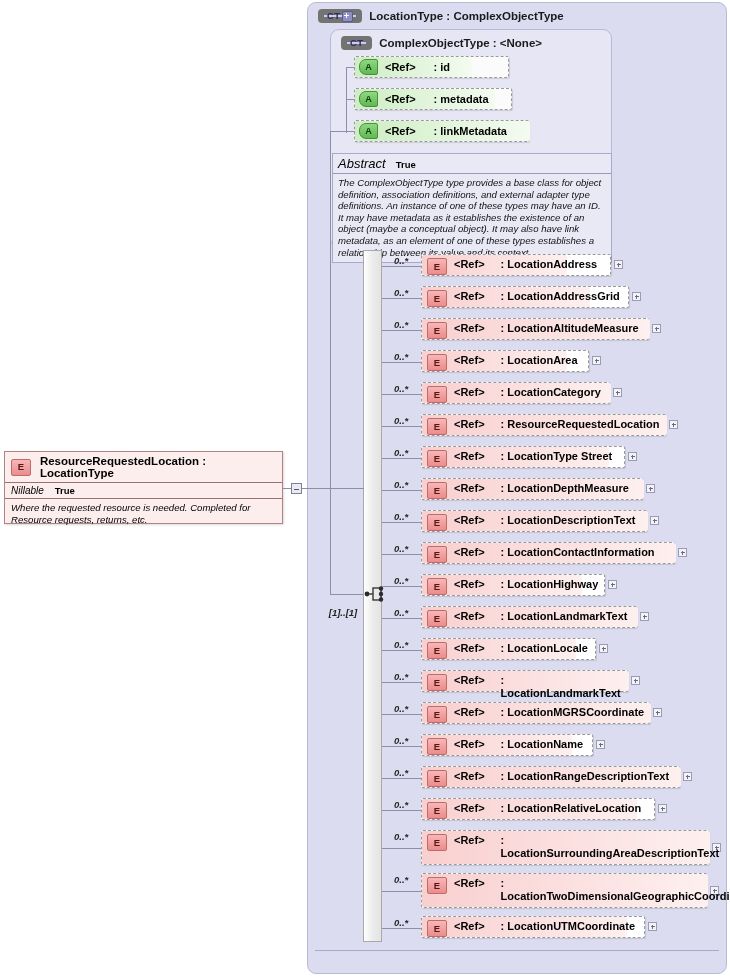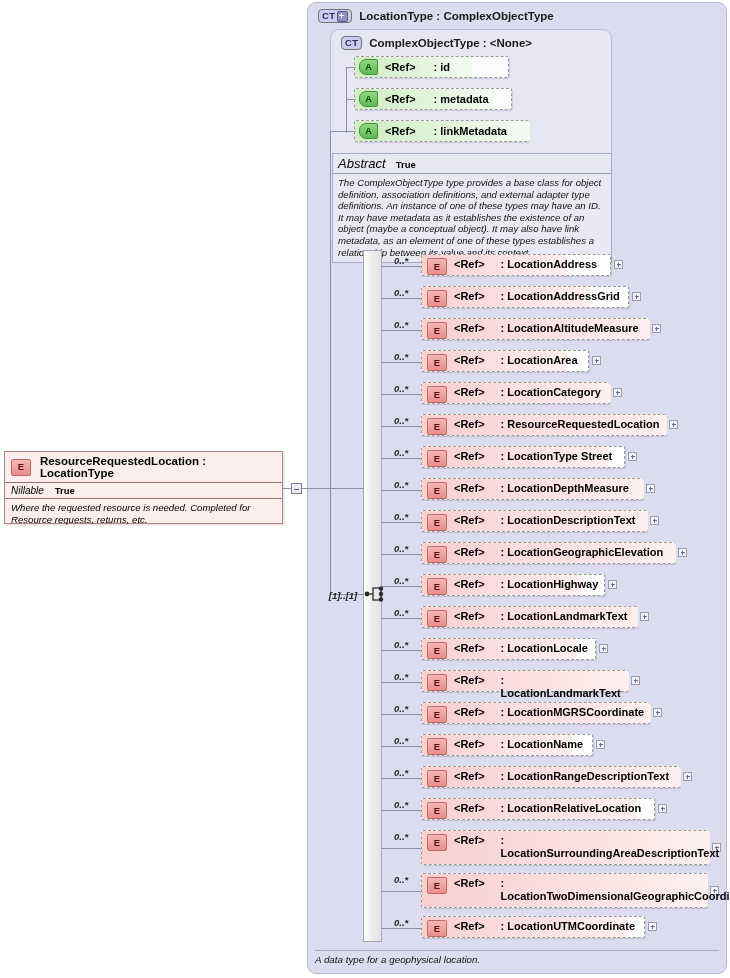--- a/index.html
+++ b/index.html
@@ -23,21 +23,21 @@
   }
   .panel-title{
     position:absolute;display:flex;align-items:center;gap:7px;
     white-space:nowrap;font-size:11.5px;font-weight:bold;color:#1a1a1a;
   }
   #outer-title{left:10px;top:6px;}
   #inner-title{left:10px;top:6px;}
 
   .badge{
     display:inline-flex;align-items:center;justify-content:center;
-    border:1px solid #737373;border-radius:4px;background:#ccccec;
+    border:6px solid #737373;border-radius:4px;background:#ccccec;
     color:#2a2a66;font-size:9.5px;font-weight:bold;letter-spacing:.3px;
     height:14px;padding:0 3px;box-sizing:border-box;line-height:1;
   }
   .badge .plus{
     display:inline-block;width:9px;height:9px;margin-left:2px;
     background:#8f8fc4;border:1px solid #5a5a8e;border-radius:2px;
     position:relative;
   }
   .badge .plus::before,.badge .plus::after{
     content:"";position:absolute;background:#fff;
@@ -88,21 +88,21 @@
   }
 
   
   #choice-bar{
     position:absolute;left:363px;top:250px;width:19px;height:692px;
     background:linear-gradient(to right,#ffffff,#ececec,#e3e3e3);
     border:1px solid #a9a9a9;box-sizing:border-box;
   }
   #choice-icon{position:absolute;left:364px;top:583px;width:22px;height:22px;}
   #choice-card{
-    position:absolute;left:322px;top:583px;width:42px;height:24px;
+    position:absolute;left:322px;top:600px;width:42px;height:24px;
     color:#222;font-style:italic;font-size:9.5px;font-weight:bold;
     display:flex;align-items:center;justify-content:center;white-space:nowrap;
   }
 
   
   .el-row{
     position:absolute;box-sizing:border-box;
     border:1px dashed #9a9a9a;border-radius:2px;
     background:#ffffff;
     display:flex;align-items:flex-start;
@@ -344,21 +344,21 @@
     <span class="el-name">: LocationDescriptionText</span>
   </div>
   <div class="expander" style="left:650px;top:516px;"></div>
 
   <div class="card" style="left:394px;top:543px;">0..*</div>
   <div class="ln lnh" style="left:382px;top:554px;width:40px;"></div>
   <div class="el-row" style="left:421px;top:542px;width:254px;height:22px;">
     <span class="fill" style="width:254px;"></span>
     <span class="el-icon">E</span>
     <span class="el-ref">&lt;Ref&gt;</span>
-    <span class="el-name">: LocationGeographicElevation</span>
+    <span class="el-name">: LocationContactInformation</span>
   </div>
   <div class="expander" style="left:678px;top:548px;"></div>
 
   <div class="card" style="left:394px;top:575px;">0..*</div>
   <div class="ln lnh" style="left:382px;top:586px;width:40px;"></div>
   <div class="el-row" style="left:421px;top:574px;width:184px;height:22px;">
     <span class="fill" style="width:160px;"></span>
     <span class="el-icon">E</span>
     <span class="el-ref">&lt;Ref&gt;</span>
     <span class="el-name">: LocationHighway</span>
@@ -459,21 +459,20 @@
   <div class="ln lnh" style="left:382px;top:928px;width:40px;"></div>
   <div class="el-row" style="left:421px;top:916px;width:224px;height:22px;">
     <span class="fill" style="width:205px;"></span>
     <span class="el-icon">E</span>
     <span class="el-ref">&lt;Ref&gt;</span>
     <span class="el-name">: LocationUTMCoordinate</span>
   </div>
   <div class="expander" style="left:648px;top:922px;"></div>
 
   <div id="footer-rule"></div>
-  <div id="footer-text">A data type for a geophysical location.</div>
 
   <div id="left-box">
     <div id="left-head">
       <span class="ic">E</span>
       <span class="tt">ResourceRequestedLocation : LocationType</span>
     </div>
     <div id="left-prop">
       <span class="k">Nillable</span>
       <span class="v">True</span>
     </div>

